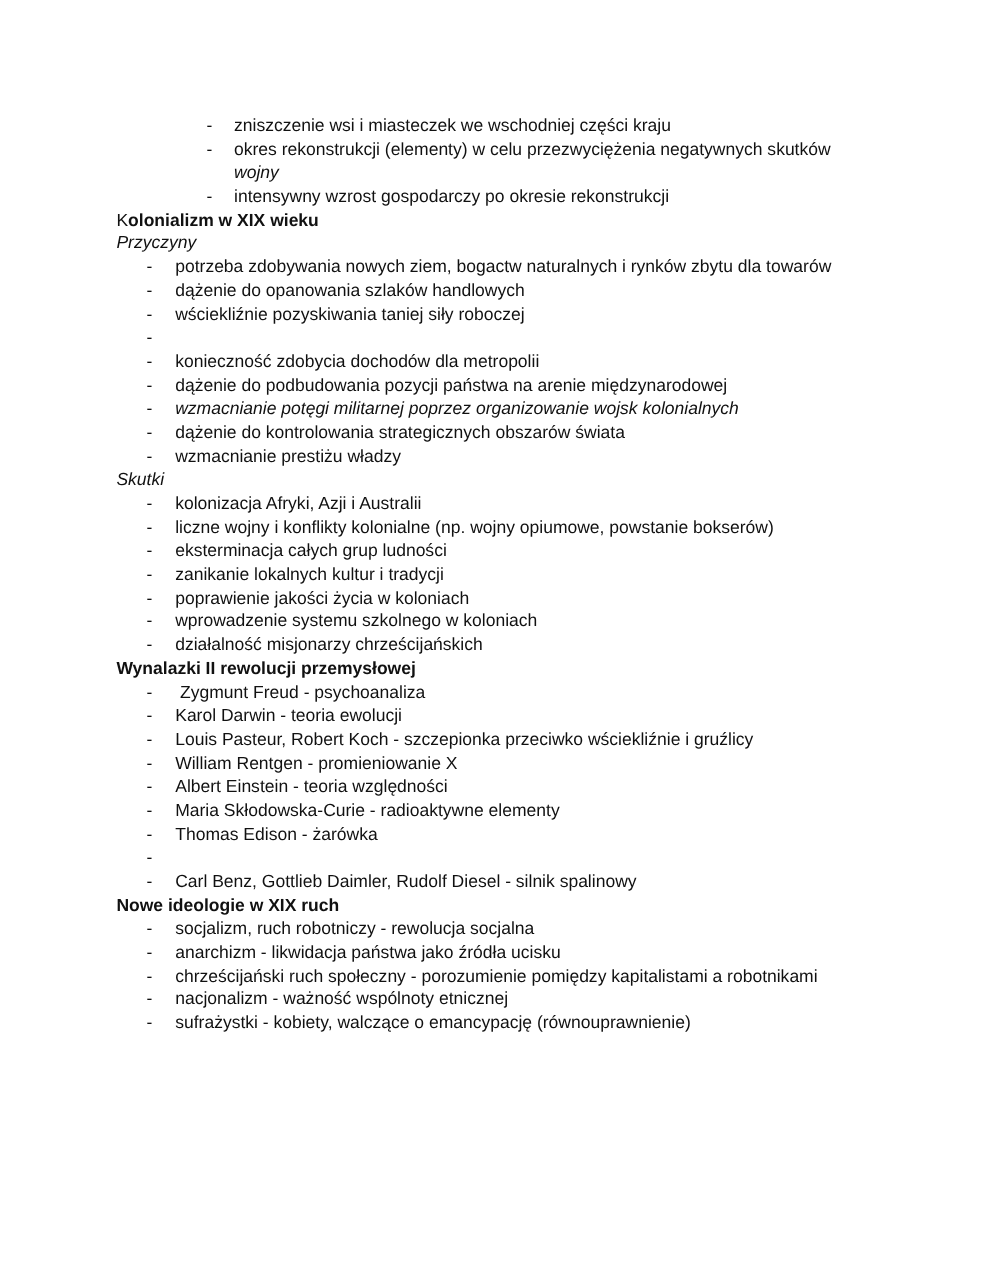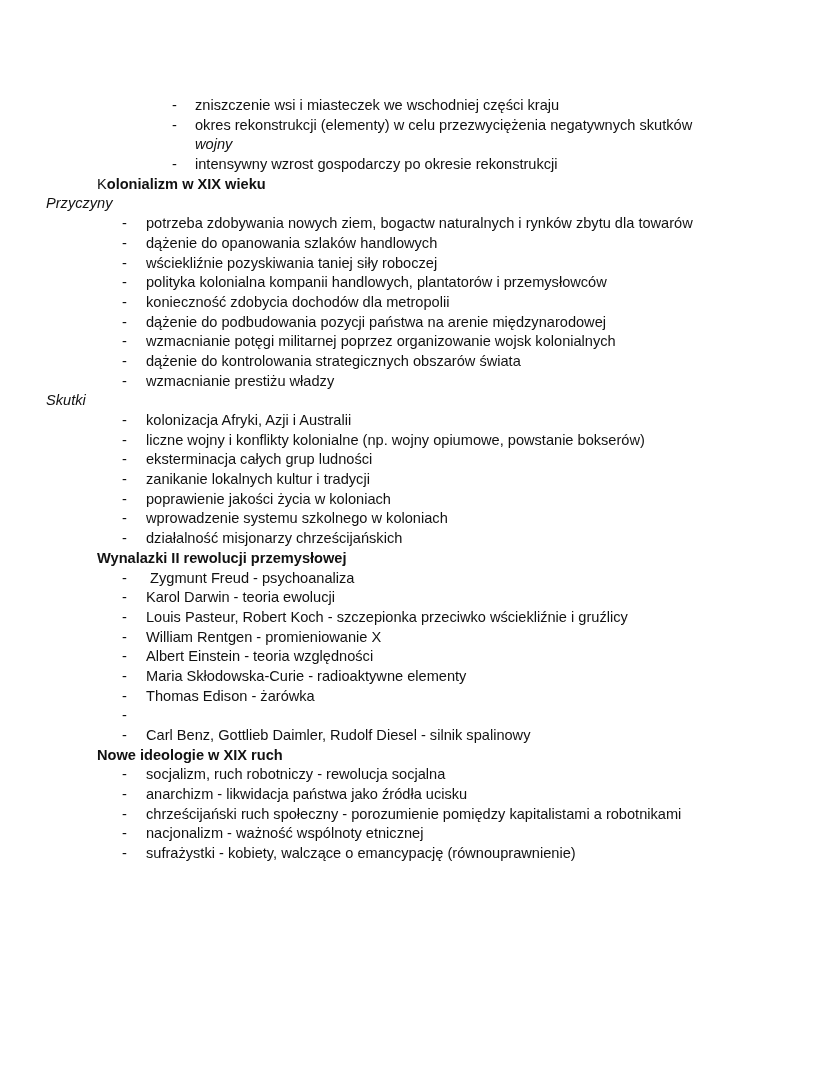--- a/index.html
+++ b/index.html
@@ -2,21 +2,21 @@
 <html><head>
 <meta charset="utf-8">
 <style>
   html, body { margin: 0; padding: 0; background: #ffffff; }
   body { width: 828px; height: 1071px; position: relative; overflow: hidden;
          font-family: "Liberation Sans", sans-serif; color: #111111; }
   .page { position: absolute; left: 0; top: 96px; width: 828px; }
   .line { position: relative; height: 19.7px; line-height: 19.7px; font-size: 14.6px; white-space: nowrap; }
   .heading { padding-left: 97px; font-weight: bold; }
   .heading .light { font-weight: normal; }
-  .subheading { padding-left: 46px; font-style: italic; }
+  .subheading { padding-left: 97px; font-style: italic; }
   .item .dash { position: absolute; left: 122px; top: 0; }
   .item .text { position: absolute; left: 146px; top: 0; }
   .item.deep .dash { left: 172px; }
   .item.deep .text { left: 195px; }
   .item.cont .text { left: 195px; font-style: italic; }
 </style>
 </head>
 <body>
 
 <div class="page">
@@ -50,33 +50,32 @@
       <div class="line item">
         <span class="dash">-</span>
         <span class="text" style="white-space: pre;">dążenie do opanowania szlaków handlowych</span>
       </div>
       <div class="line item">
         <span class="dash">-</span>
         <span class="text" style="white-space: pre;">wściekliźnie pozyskiwania taniej siły roboczej</span>
       </div>
       <div class="line item">
         <span class="dash">-</span>
-        <span class="text" style="white-space: pre;">polityka kolonialna kompanii handlowych, plantatorów i przemysłowców</span>
       </div>
       <div class="line item">
         <span class="dash">-</span>
         <span class="text" style="white-space: pre;">konieczność zdobycia dochodów dla metropolii</span>
       </div>
       <div class="line item">
         <span class="dash">-</span>
         <span class="text" style="white-space: pre;">dążenie do podbudowania pozycji państwa na arenie międzynarodowej</span>
       </div>
       <div class="line item">
         <span class="dash">-</span>
-        <span class="text" style="white-space: pre;">wzmacnianie potęgi militarnej poprzez organizowanie wojsk kolonialnych</span>
+        <span class="text" style="white-space: pre; font-style: italic;">wzmacnianie potęgi militarnej poprzez organizowanie wojsk kolonialnych</span>
       </div>
       <div class="line item">
         <span class="dash">-</span>
         <span class="text" style="white-space: pre;">dążenie do kontrolowania strategicznych obszarów świata</span>
       </div>
       <div class="line item">
         <span class="dash">-</span>
         <span class="text" style="white-space: pre;">wzmacnianie prestiżu władzy</span>
       </div>
     </div>

